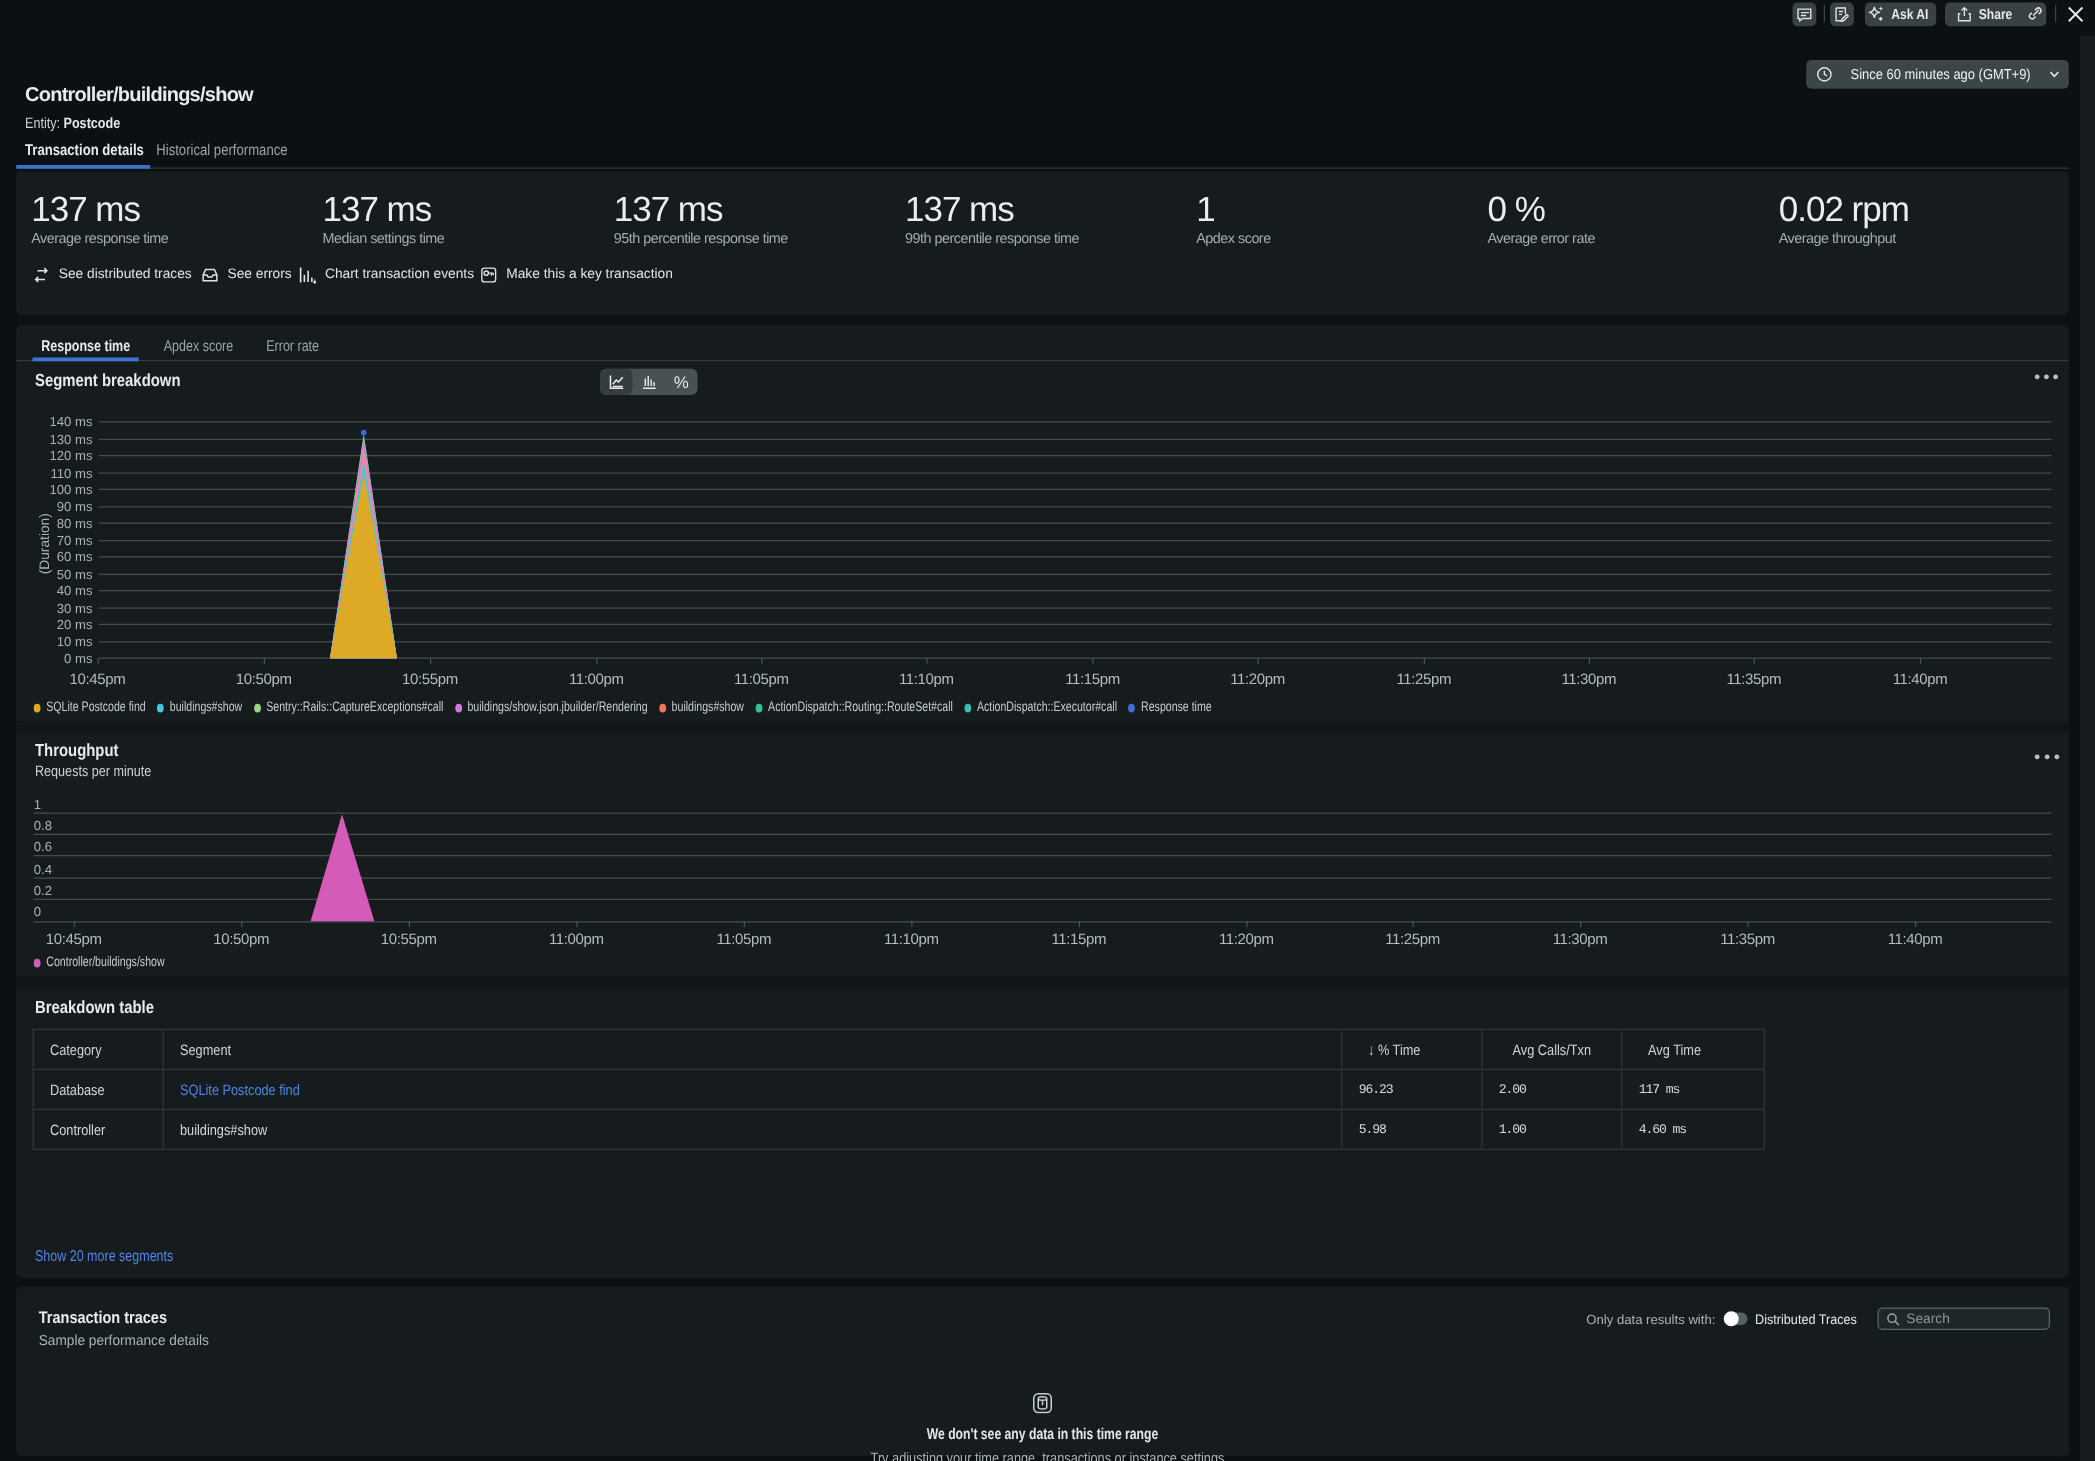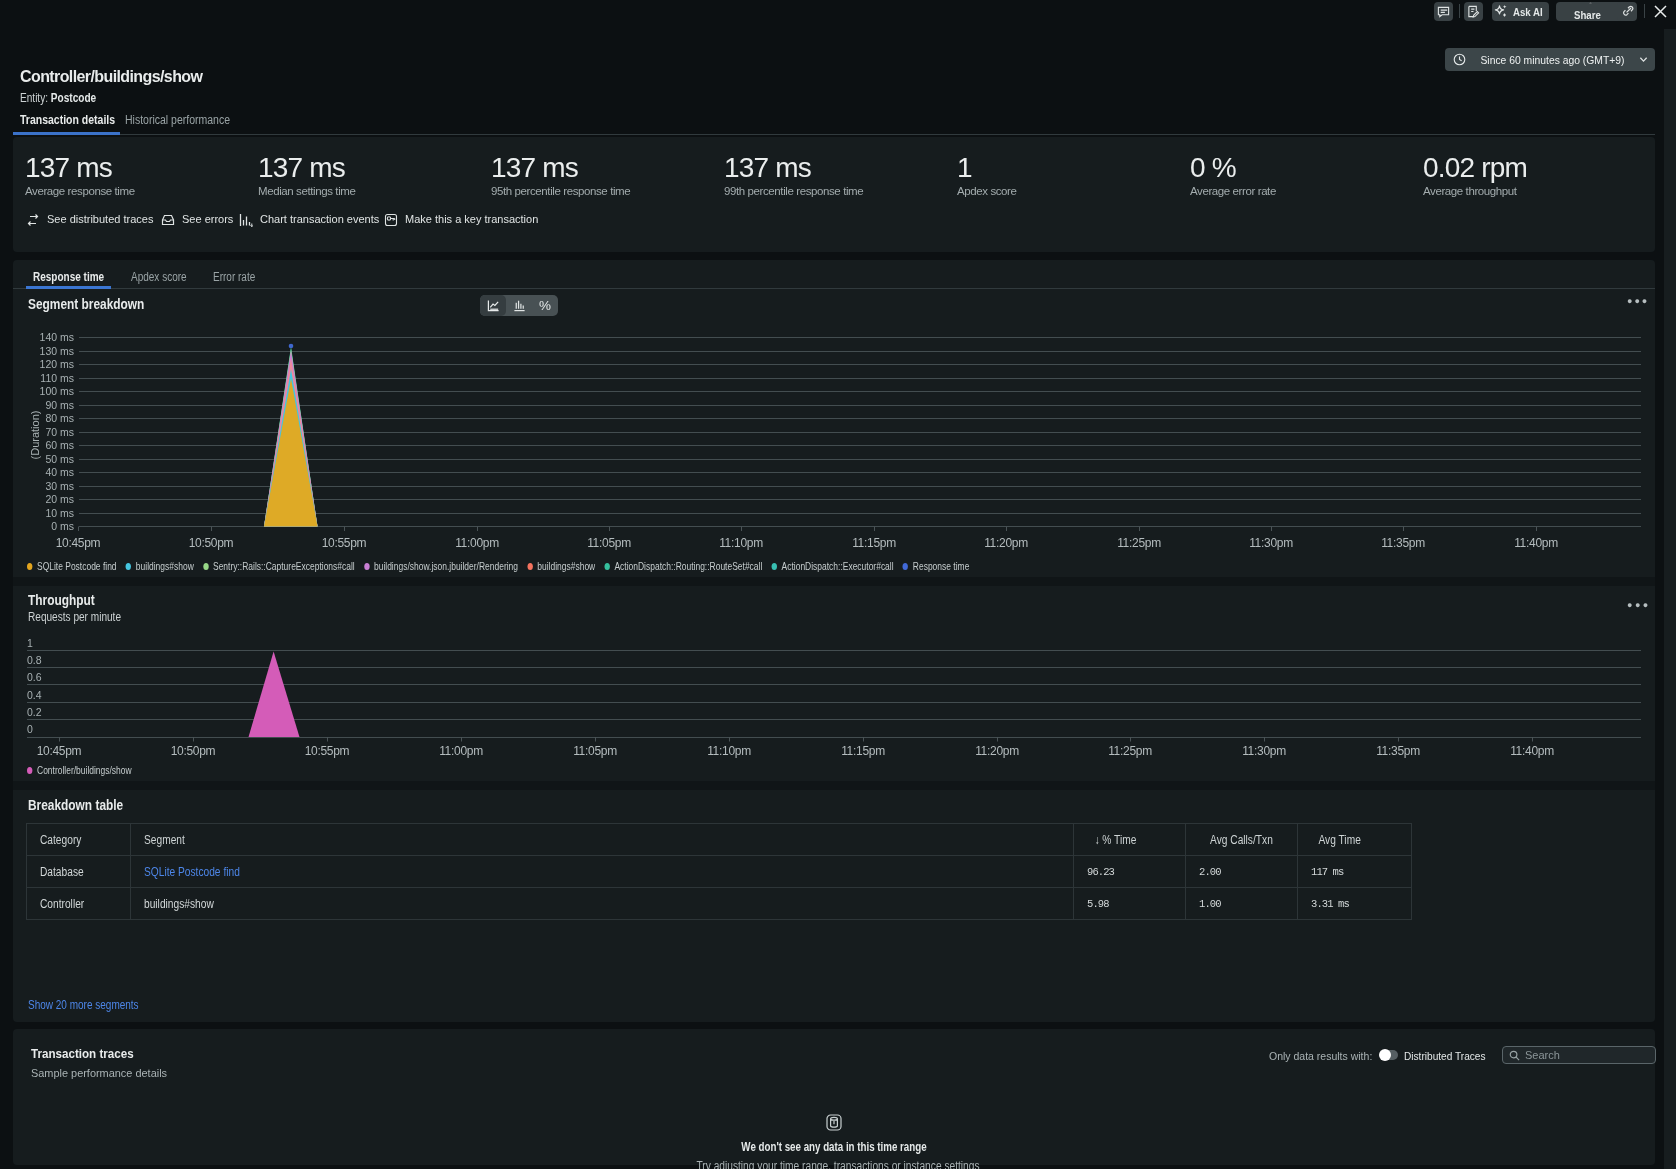--- a/index.html
+++ b/index.html
@@ -51,21 +51,21 @@
       </svg>
   </div>
   <div class="topbar-btn" style="left:1492px; width:57px;">
     <svg width="15" height="15" viewBox="0 0 15 15" fill="none" stroke="#e2e6e6" stroke-width="1.2" stroke-linejoin="round">
         <path d="M6.5 1.8 C6.9 4.5 7.9 5.5 10.6 5.9 C7.9 6.3 6.9 7.3 6.5 10 C6.1 7.3 5.1 6.3 2.4 5.9 C5.1 5.5 6.1 4.5 6.5 1.8 z"></path>
         <path d="M11.7 1 l0.5 1.3 1.3 0.5 -1.3 0.5 -0.5 1.3 -0.5 -1.3 -1.3 -0.5 1.3 -0.5 z" fill="#e2e6e6" stroke="none"></path>
         <path d="M11.5 9.5 v3 M10 11 h3" stroke-width="1.1"></path>
       </svg>
     <span class="sq">Ask AI</span>
   </div>
-  <div class="topbar-btn" style="left:1556px; width:68px;flex-direction:column;">
+  <div class="topbar-btn" style="left:1556px; width:68px;">
     <svg width="13" height="13" viewBox="0 0 14 14" fill="none" stroke="#dfe3e3" stroke-width="1.2">
         <path d="M7 1.5 v7"></path>
         <path d="M4.5 3.7 L7 1.3 l2.5 2.4"></path>
         <path d="M3.5 6.5 h-1.5 v6 h10 v-6 h-1.5"></path>
       </svg>
     <span class="sq">Share</span>
   </div>
   <div class="topbar-btn" style="left:1617px; width:20px;">
     <svg width="13" height="13" viewBox="0 0 14 14" fill="none" stroke="#dfe3e3" stroke-width="1.3">
         <path d="M6 8 L10.8 3.2"></path>
@@ -351,36 +351,36 @@
           <td><span class="cnd" style="color:#4d86e8;">SQLite Postcode find</span></td>
       <td class="r mono">96.23</td>
           <td class="r mono">2.00</td>
           <td class="r mono">117 ms</td>
     </tr>
     <tr>
       <td><span class="cnd">Controller</span></td>
           <td><span class="cnd">buildings#show</span></td>
       <td class="r mono">5.98</td>
           <td class="r mono">1.00</td>
-          <td class="r mono">3.31 ms</td>
+          <td class="r mono">4.60 ms</td>
     </tr>
   </tbody>
     </table>
   <div class="abs sq8" style="left:15px; top:738px; font-size:12.5px; color:#4d86e8;">Show 20 more segments</div>
 </div>
 
 <div class="panel" style="top:1029px; height:136px;">
   <div class="abs" style="left:18px; top:17px; font-size:13.5px; font-weight:700; color:#e8ebeb; transform:scaleX(0.86); transform-origin:0 50%;">Transaction traces</div>
   <div class="abs" style="left:18px; top:38px; font-size:11.5px; color:#aab3b5; transform:scaleX(0.95); transform-origin:0 50%;">Sample performance details</div>
 
   <div class="abs" style="left:1256px; top:21px; font-size:10.5px; color:#aab3b5;">Only data results with:</div>
   <div class="abs" style="left:1367px; top:21px; width:18px; height:10px; background:#565f63; border-radius:5px;"></div>
   <div class="abs" style="left:1366px; top:20px; width:12px; height:12px; background:#fff; border-radius:50%;"></div>
   <div class="abs" style="left:1391px; top:21px; font-size:11px; color:#e4e8e8; transform:scaleX(0.92); transform-origin:0 50%;">Distributed Traces</div>
-  <div class="abs" style="left:1489px; top:17px; width:154px; height:18px; border:1px solid #5a6569; border-radius:4px; background:#20272a; display:flex; align-items:center;">
+  <div class="abs" style="left:1489px; top:17px; width:138px; height:18px; border:1px solid #5a6569; border-radius:4px; background:#20272a; display:flex; align-items:center;">
     <svg style="margin-left:6px;" width="11" height="11" viewBox="0 0 12 12" fill="none" stroke="#98a2a4" stroke-width="1.3">
         <circle cx="5" cy="5" r="3.6"></circle>
         <path d="M7.8 7.8 L11 11"></path>
       </svg>
     <span style="margin-left:5px; font-size:11px; color:#8b9598;">Search</span>
   </div>
 
   <svg class="abs" style="left:813px; top:85px;" width="16" height="17" viewBox="0 0 16 17" fill="none" stroke="#c9d0d1" stroke-width="1.2">
     <rect x="1" y="1" width="14" height="15" rx="3.6"></rect>
     <path d="M4.6 4.8 a3.4 1.4 0 0 0 6.8 0 a3.4 1.4 0 0 0 -6.8 0 v7 a3.4 1.4 0 0 0 6.8 0 v-7"></path>

